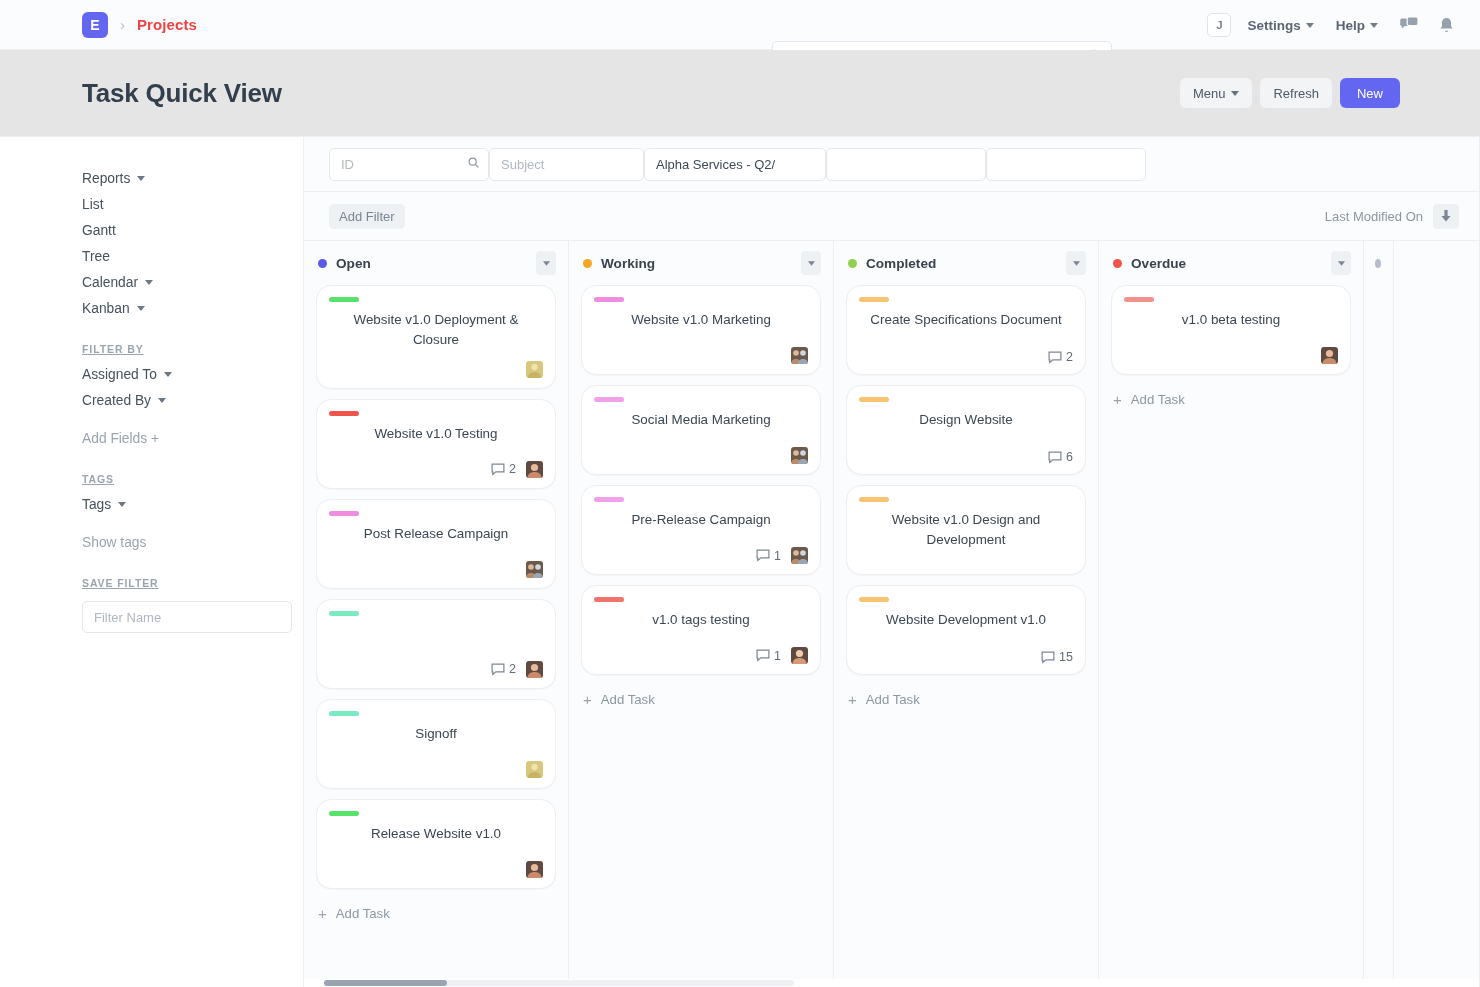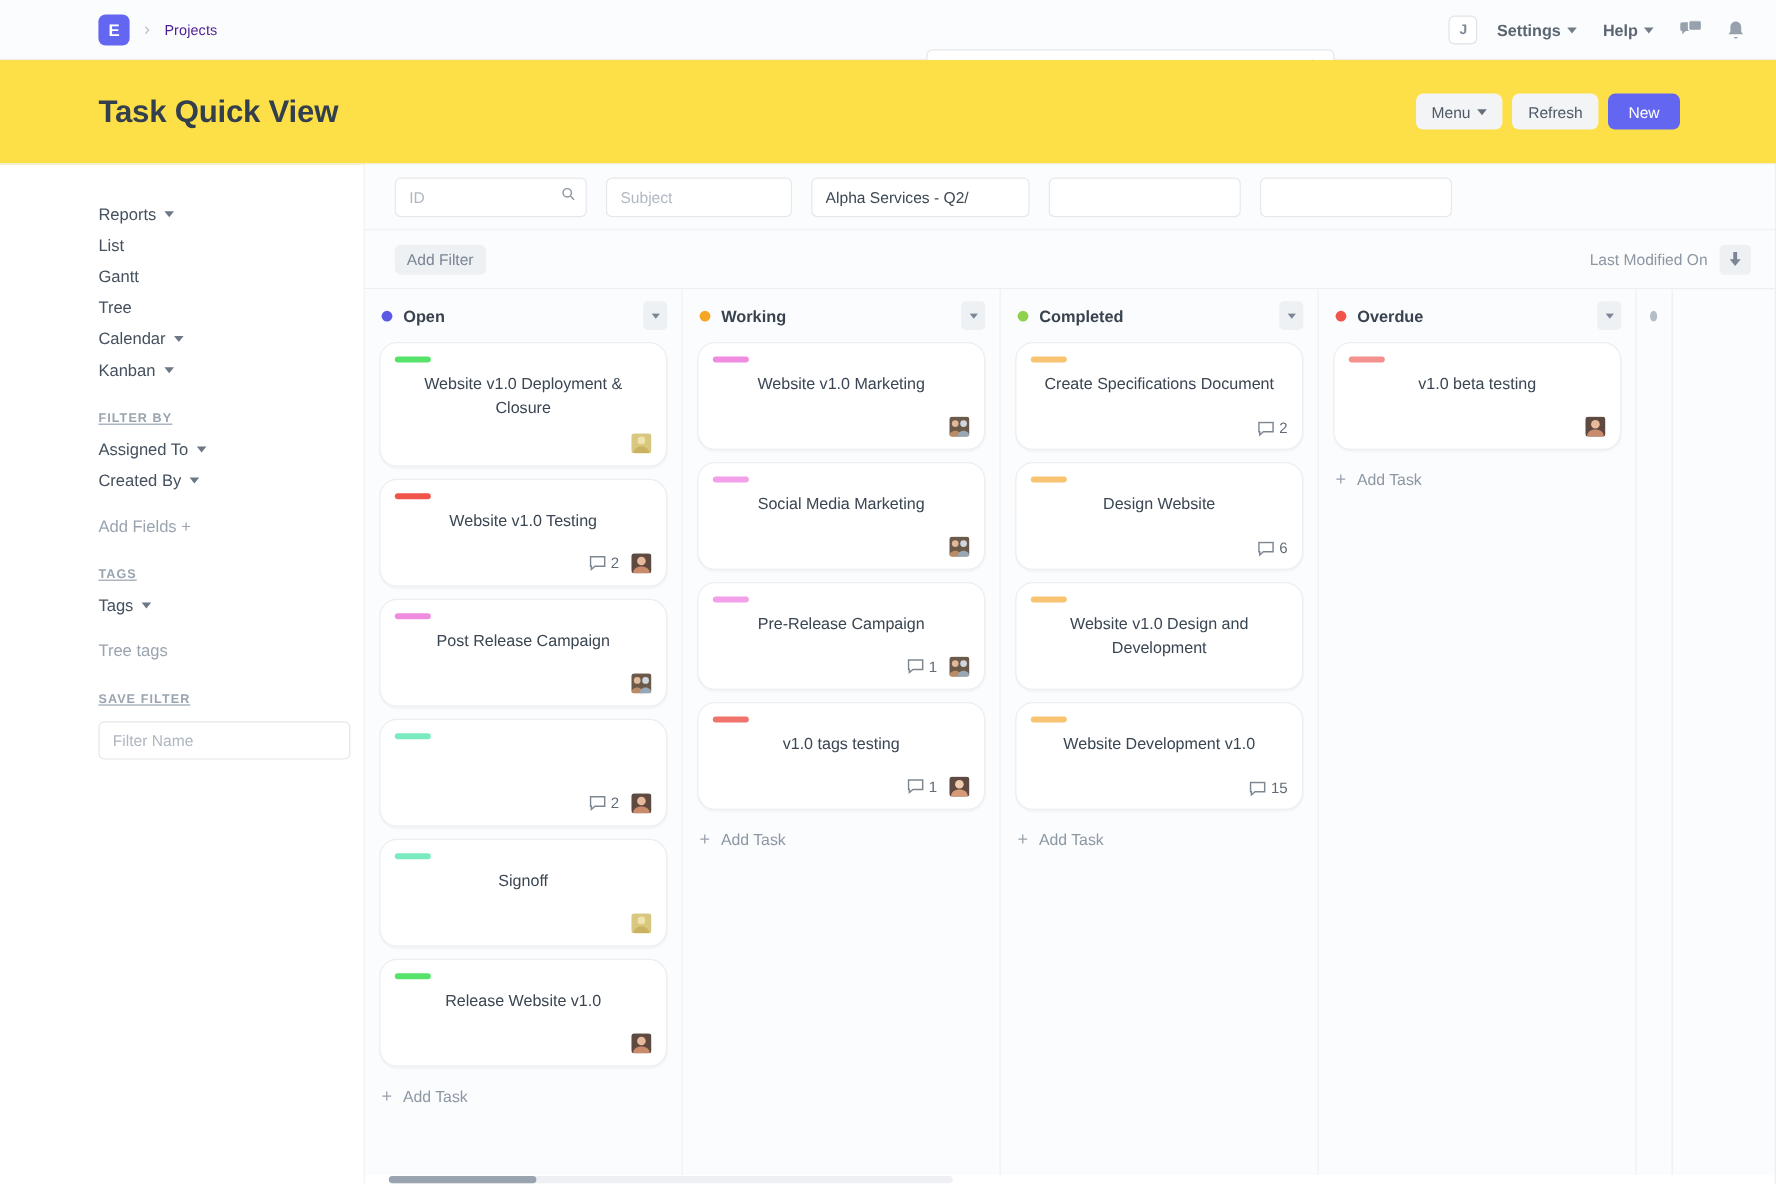--- a/index.html
+++ b/index.html
@@ -24,21 +24,21 @@
   .brand-logo {
     width: 26px; height: 26px;
     background: #6366f1;
     border-radius: 6px;
     display: flex; align-items: center; justify-content: center;
     color: #fff; font-weight: bold; font-size: 14px;
     flex: 0 0 auto;
   }
   .crumb-sep { margin: 0 12px; color: #b7bfc9; font-size: 15px; }
   .crumb-link {
-    color: #4c1d95; font-size: 12px; font-weight: 400;
+    color: #ef4444; font-size: 15px; font-weight: 700;
     letter-spacing: .1px;
   }
   .nav-search-wrap {
     position: absolute; left: 772px; top: 41px;
     width: 340px; height: 31px;
   }
   .nav-search {
     width: 100%; height: 100%;
     border: 1px solid #e4e7eb; border-radius: 5px;
     background: #fff;
@@ -72,21 +72,21 @@
            border-top: 5px solid currentColor; display:inline-block; opacity:.85;}
   .nav-icon { margin-right: 20px; color: #97a1ad; display:flex; align-items:center;}
   .nav-icon:last-child { margin-right: 0; }
 
   
   .page-head {
     height: 87px;
     border-bottom: 1px solid #edeff2;
     display: flex; align-items: center;
     padding: 0 80px 0 82px;
-    background: #fde047;
+    background: #e5e5e5;
     position: relative;
   }
   .page-title { font-size: 26px; font-weight: bold; color: #333f4d; letter-spacing: -.2px;}
   .head-actions { position: absolute; right: 80px; display: flex; gap: 8px; align-items: center;}
   .btn {
     height: 30px; padding: 0 13px;
     border-radius: 6px; border: none;
     font-size: 13px; font-family: "Liberation Sans", sans-serif;
     display: flex; align-items: center; gap: 6px;
     cursor: pointer; white-space: nowrap;
@@ -126,21 +126,21 @@
 
   
   .main {
     flex: 1; display: flex; flex-direction: column;
     background: #fbfcfd; position: relative;
     border-right: 1px solid #eceef1;
     overflow: hidden;
   }
   .filter-row {
     height: 55px; display: flex; align-items: center;
-    padding: 0 20px 0 25px; gap: 16px;
+    padding: 0 20px 0 25px; 
     background: #fbfcfd;
     border-bottom: 1px solid #eceef1;
   }
   .f-input {
     height: 33px; border: 1px solid #e5e8ec; border-radius: 5px;
     background: #fff; padding: 0 11px;
     font-size: 13px; color: #3d4854; outline: none;
     font-family: "Liberation Sans", sans-serif;
   }
   .f-input::placeholder { color: #b0b8c2; }
@@ -330,21 +330,21 @@
     <div class="side-link muted">
       <span>Add Fields +</span>
     </div>
 
     <div class="side-section">TAGS</div>
     <div class="side-link">
       <span>Tags</span>
       <i class="side-caret"></i>
     </div>
     <div class="side-link muted">
-      <span>Tree tags</span>
+      <span>Show tags</span>
     </div>
 
     <div class="side-section">SAVE FILTER</div>
     <input class="filter-name-input" value="" placeholder="Filter Name" style="">
   </div>
 
   <div class="main">
 
     <div class="filter-row">
       <div class="f-wrap">

